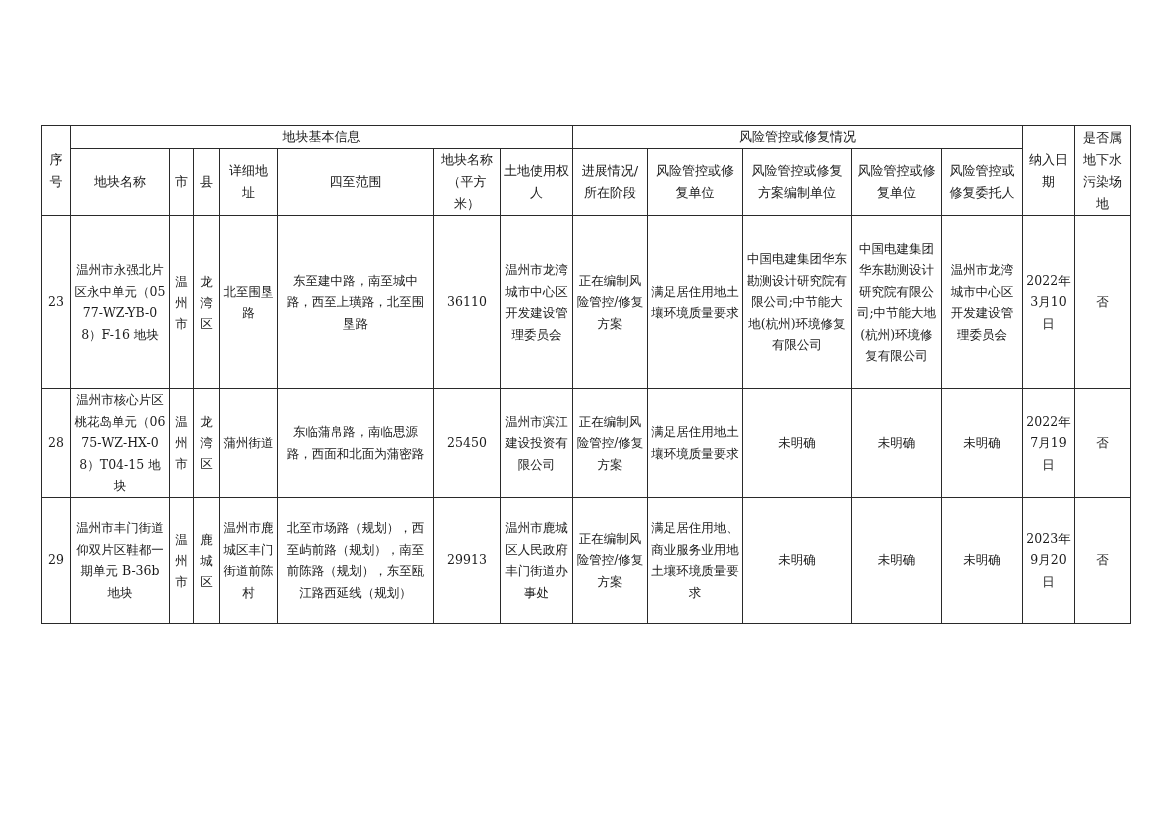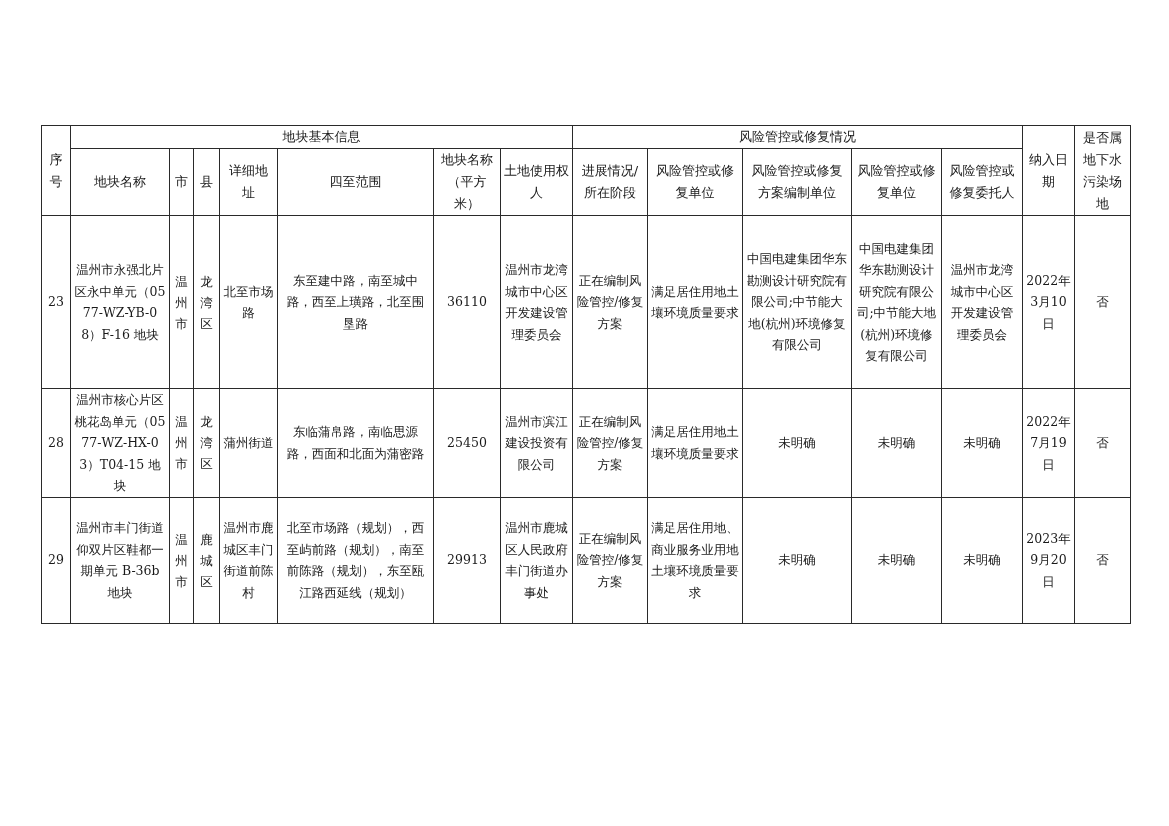--- a/index.html
+++ b/index.html
@@ -67,36 +67,36 @@
 
     <tr class="r27">
       <td>23</td>
       <td>温州市永强北片区永中单元（0577-WZ-YB-08）F-16 地块</td>
       <td>
             <span class="vert">温州市</span>
           </td>
       <td>
             <span class="vert">龙湾区</span>
           </td>
-      <td>北至市场路</td>
+      <td>北至围垦路</td>
       <td>东至建中路，南至城中路，西至上璜路，北至围垦路</td>
       <td>36110</td>
       <td>温州市龙湾城市中心区开发建设管理委员会</td>
       <td>正在编制风险管控/修复方案</td>
       <td>满足居住用地土壤环境质量要求</td>
       <td>中国电建集团华东勘测设计研究院有限公司;中节能大地(杭州)环境修复有限公司</td>
       <td>中国电建集团华东勘测设计研究院有限公司;中节能大地(杭州)环境修复有限公司</td>
       <td>温州市龙湾城市中心区开发建设管理委员会</td>
       <td>2022年3月10日</td>
       <td>否</td>
     </tr>
 
     <tr class="r28">
       <td>28</td>
-      <td>温州市核心片区桃花岛单元（0577-WZ-HX-03）T04-15 地块</td>
+      <td>温州市核心片区桃花岛单元（0675-WZ-HX-08）T04-15 地块</td>
       <td>
             <span class="vert">温州市</span>
           </td>
       <td>
             <span class="vert">龙湾区</span>
           </td>
       <td>蒲州街道</td>
       <td>东临蒲帛路，南临思源路，西面和北面为蒲密路</td>
       <td>25450</td>
       <td>温州市滨江建设投资有限公司</td>

